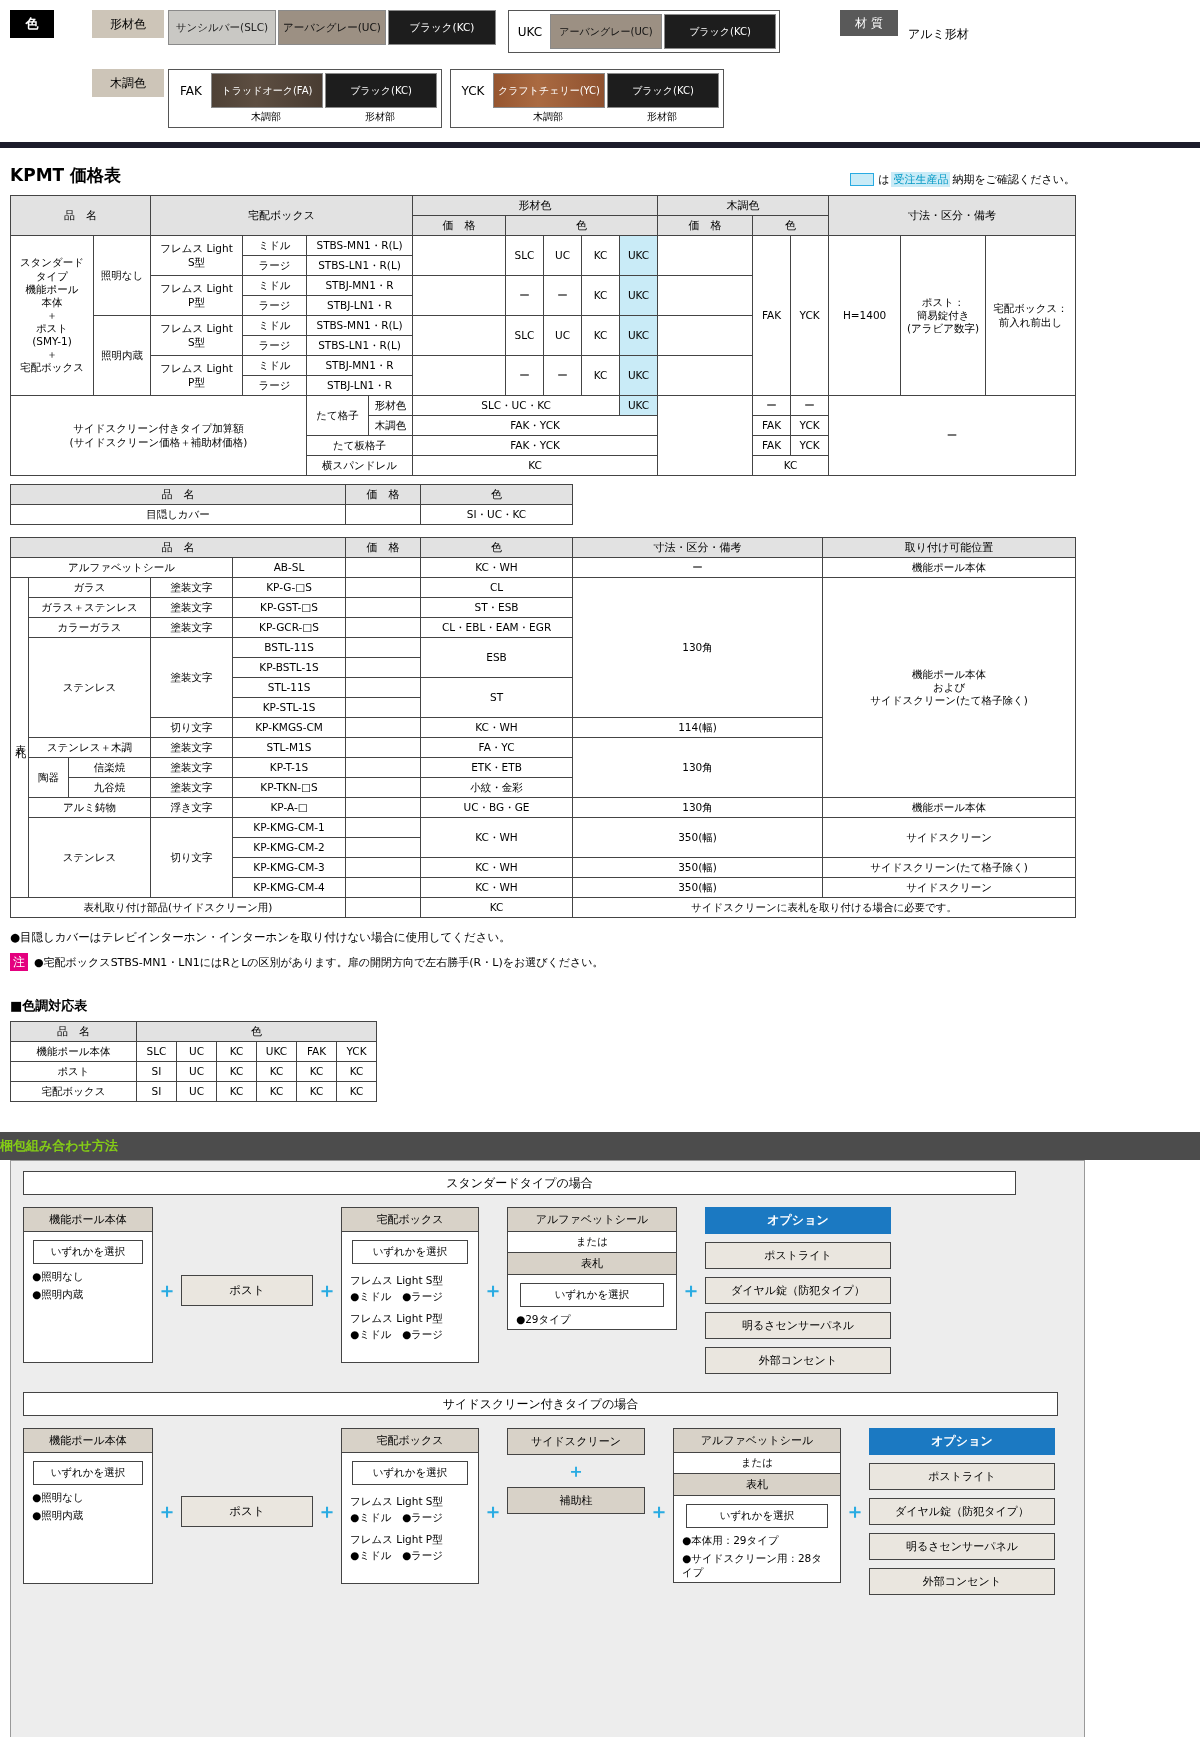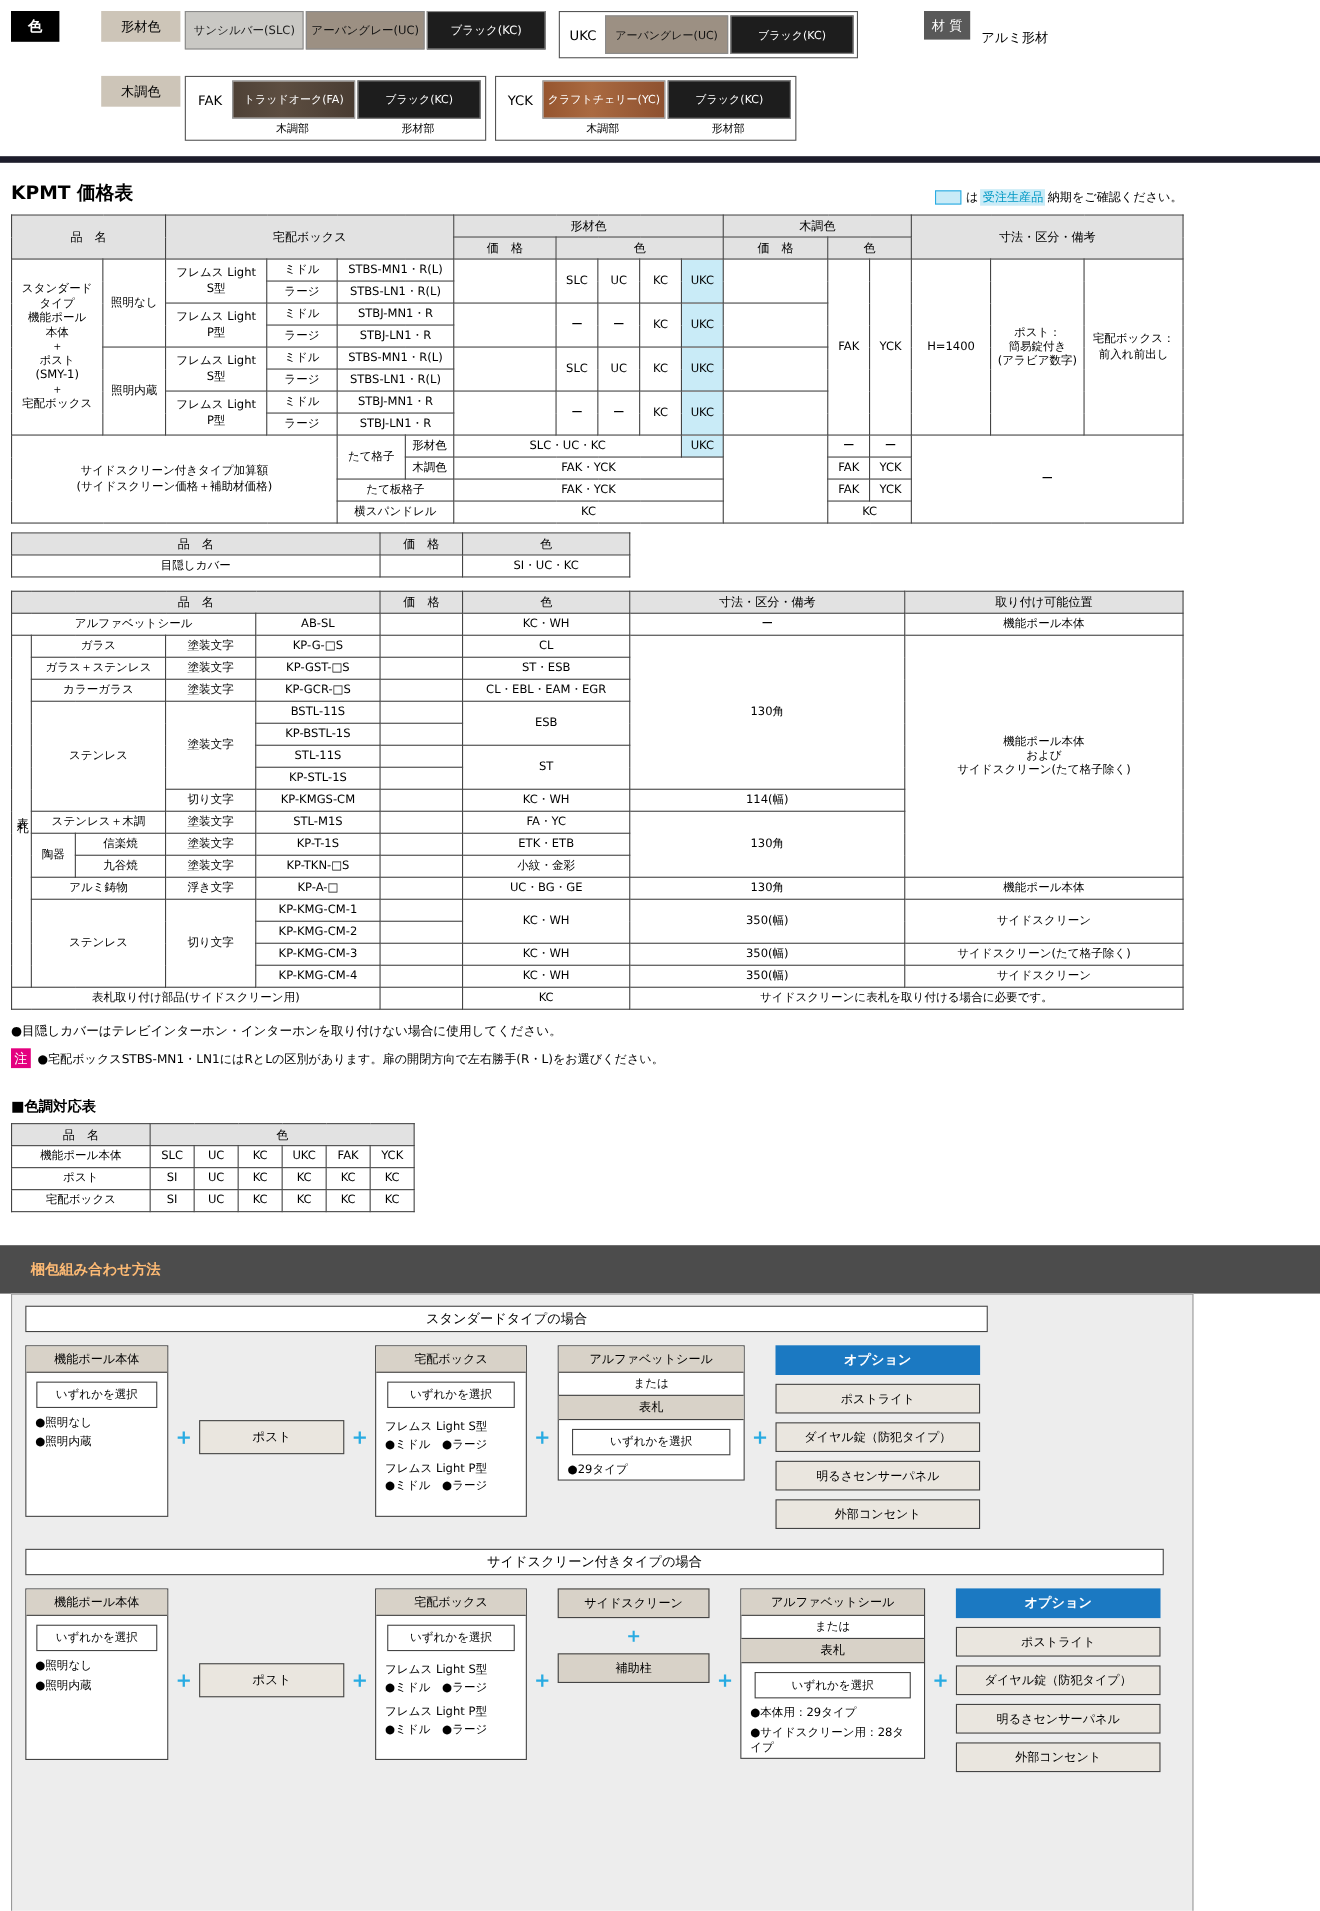--- a/index.html
+++ b/index.html
@@ -16,44 +16,44 @@
 .sw-kc{background:var(--sw_kc,#1d1d1d);color:#fff}
 .sw-fa{background:linear-gradient(90deg,#4e4136,#5d4e41 40%,#493c32);color:#fff}
 .sw-yc{background:linear-gradient(90deg,#96552f,#aa6a41 40%,#8e5130);color:#fff}
 .group{display:flex;border:1px solid #555;padding:3px;align-items:center}
 .group2{border:1px solid #555;padding:3px 4px}
 .g2-top{display:flex;align-items:center}
 .g2-cap{display:flex}
 .cap-sp{width:36px}
 .cap{width:114px;text-align:center;font-size:10px;padding-top:2px}
 .group-code{width:36px;text-align:center;font-size:12px}
-.lab-gray{width:42px;height:26px;background:#595959;color:#fff;display:flex;align-items:center;justify-content:center;font-size:12px}
+.lab-gray{width:58px;height:26px;background:#595959;color:#fff;display:flex;align-items:center;justify-content:center;font-size:12px}
 .mat-val{margin-left:10px;align-self:center;font-size:12px;padding-top:5px}
 .ml38{margin-left:38px}.ml12{margin-left:12px}.ml60{margin-left:60px}.ml82{margin-left:82px}.ml4{margin-left:4px}.ml8{margin-left:8px}.mt16{margin-top:16px}
 .divider{height:6px;background:var(--bar_dark,#1d1d2b);margin:14px -10px 0}
 .pt-head{display:flex;justify-content:space-between;align-items:flex-end;width:1065px;margin-top:16px}
 .pt-title{font-size:17px;font-weight:bold}
 .legend{display:flex;align-items:center;font-size:11px}
 .legend-sw{display:inline-block;width:24px;height:13px;background:var(--mto_bg,#c9ebf7);border:1px solid var(--accent_cyan,#29abe2);margin-right:4px}
 .legend-key{color:var(--mto_text,#0098c4);background:var(--mto_bg,#c9ebf7);padding:0 2px;margin:0 2px}
 table.tbl{border-collapse:collapse;table-layout:fixed;margin-top:8px;background:#fff}
 .tbl td{border:1px solid #444;text-align:center;vertical-align:middle;font-size:10.5px;padding:1px 2px;height:20px;line-height:1.25;overflow:hidden}
 tr.th>td{background:var(--thead_bg,#e2e2e2);font-size:11px}
 .pre{white-space:pre-line}
 .mto{background:var(--mto_bg,#c9ebf7)}
 .vcell{padding:0}
 .vert{writing-mode:vertical-rl;text-orientation:upright;letter-spacing:3px;font-size:11px}
 .note-line{margin-top:12px;font-size:11.5px}
 .note2{display:flex;align-items:center;margin-top:8px;gap:6px}
 .note-badge{background:var(--note_magenta,#e4007f);color:#fff;width:18px;height:18px;display:flex;align-items:center;justify-content:center;font-size:12px;flex:none}
 .cmap-title{font-size:13px;font-weight:bold;margin-top:26px}
-.pack-bar{height:44px;background:var(--section_gray,#4c4c4c);color:#fdba74;display:flex;align-items:center;padding-left:28px;font-size:13px;margin:30px -10px 0;font-weight:bold}
+.pack-bar{height:28px;background:var(--section_gray,#4c4c4c);color:#84cc16;display:flex;align-items:center;font-size:13px;margin:30px -10px 0;font-weight:bold}
 .pack-panel{width:1075px;border:1px solid #999;background:var(--panel_gray,#ededed);padding:10px 12px;height:596px}
 .sec-title{border:1px solid #444;background:#fff;height:24px;display:flex;align-items:center;justify-content:center;font-size:12px}
-.w875{width:875px}
+.w875{width:993px}
 .w1035{width:1035px;margin-top:18px}
 .combo{display:flex;align-items:flex-start;margin-top:12px}
 .comp{border:1px solid #444;background:#fff}
 .comp-h{background:var(--box_header,#d8d2c8);border-bottom:1px solid #444;text-align:center;font-size:11px;padding:4px 0}
 .sel{border:1px solid #444;margin:8px auto 4px;width:86%;text-align:center;font-size:10.5px;padding:4px 0;background:#fff}
 .bullet{font-size:10.5px;padding:2px 8px;text-align:left}
 .series{font-size:10.5px;padding:6px 8px 0;text-align:left}
 .plus{width:28px;text-align:center;color:var(--accent_cyan,#29abe2);font-size:20px;font-weight:bold;align-self:center}
 .post-btn{width:132px;border:1px solid #444;background:var(--beige,#eae6df);text-align:center;padding:7px 0;align-self:center;font-size:11.5px}
 .opt-col{width:186px}

